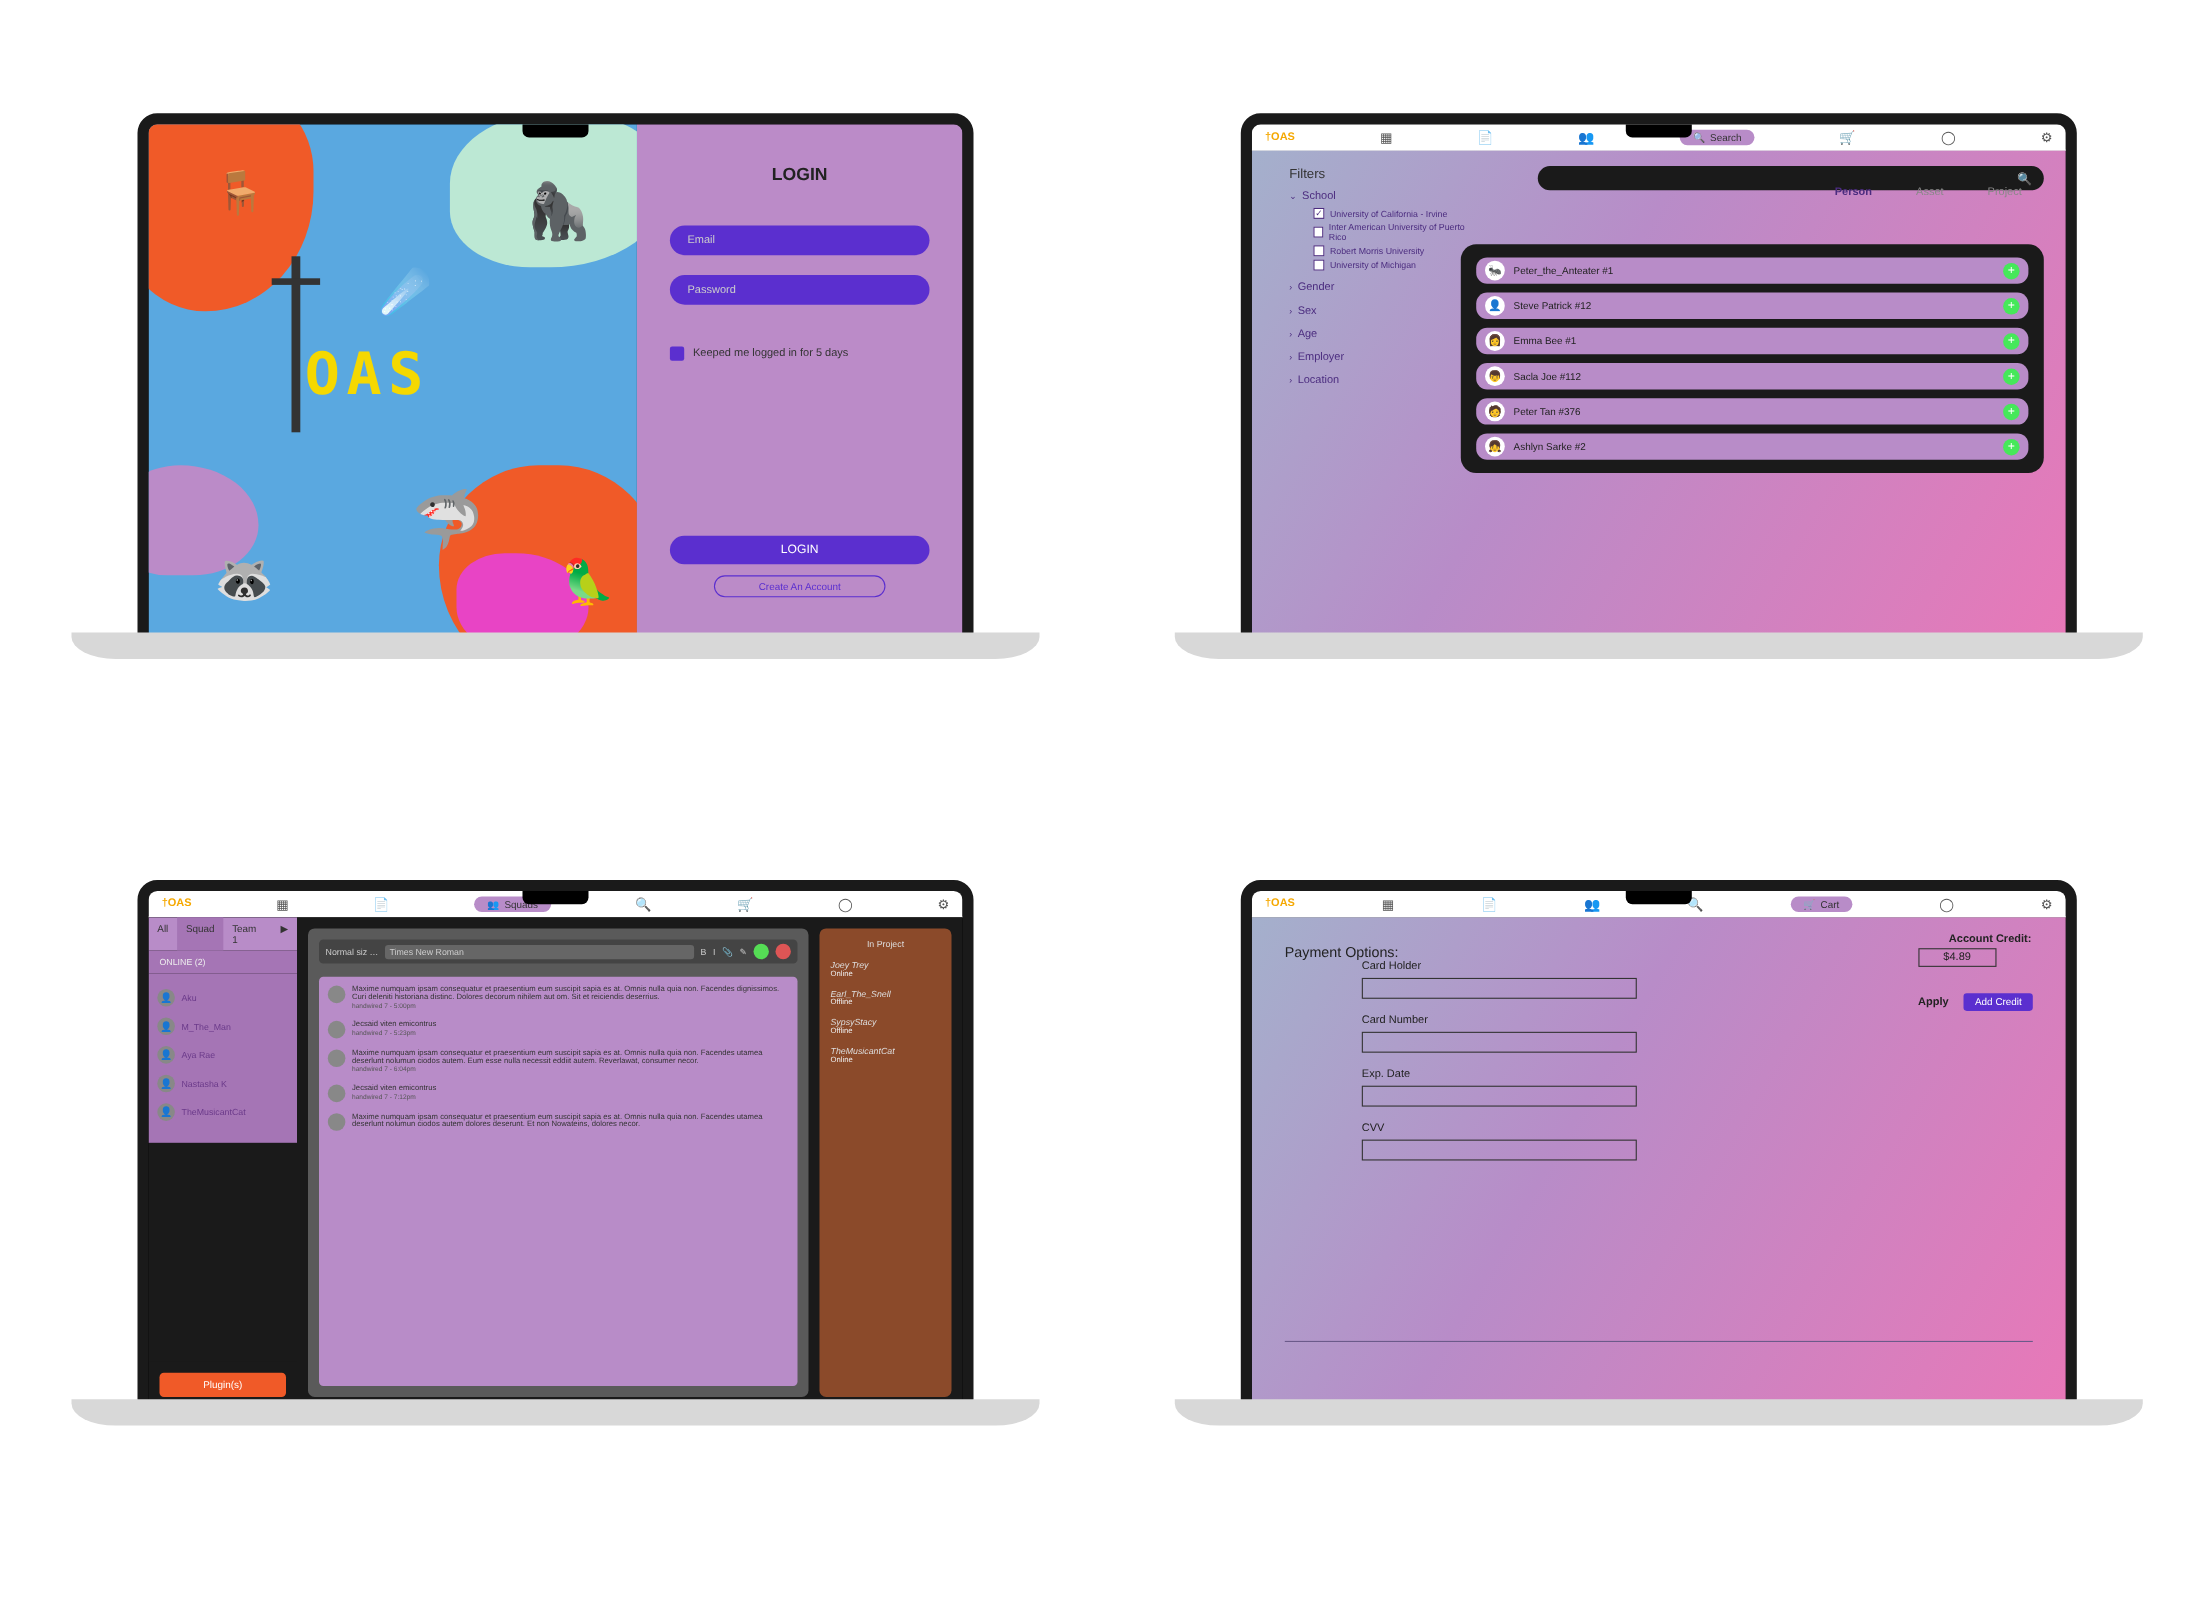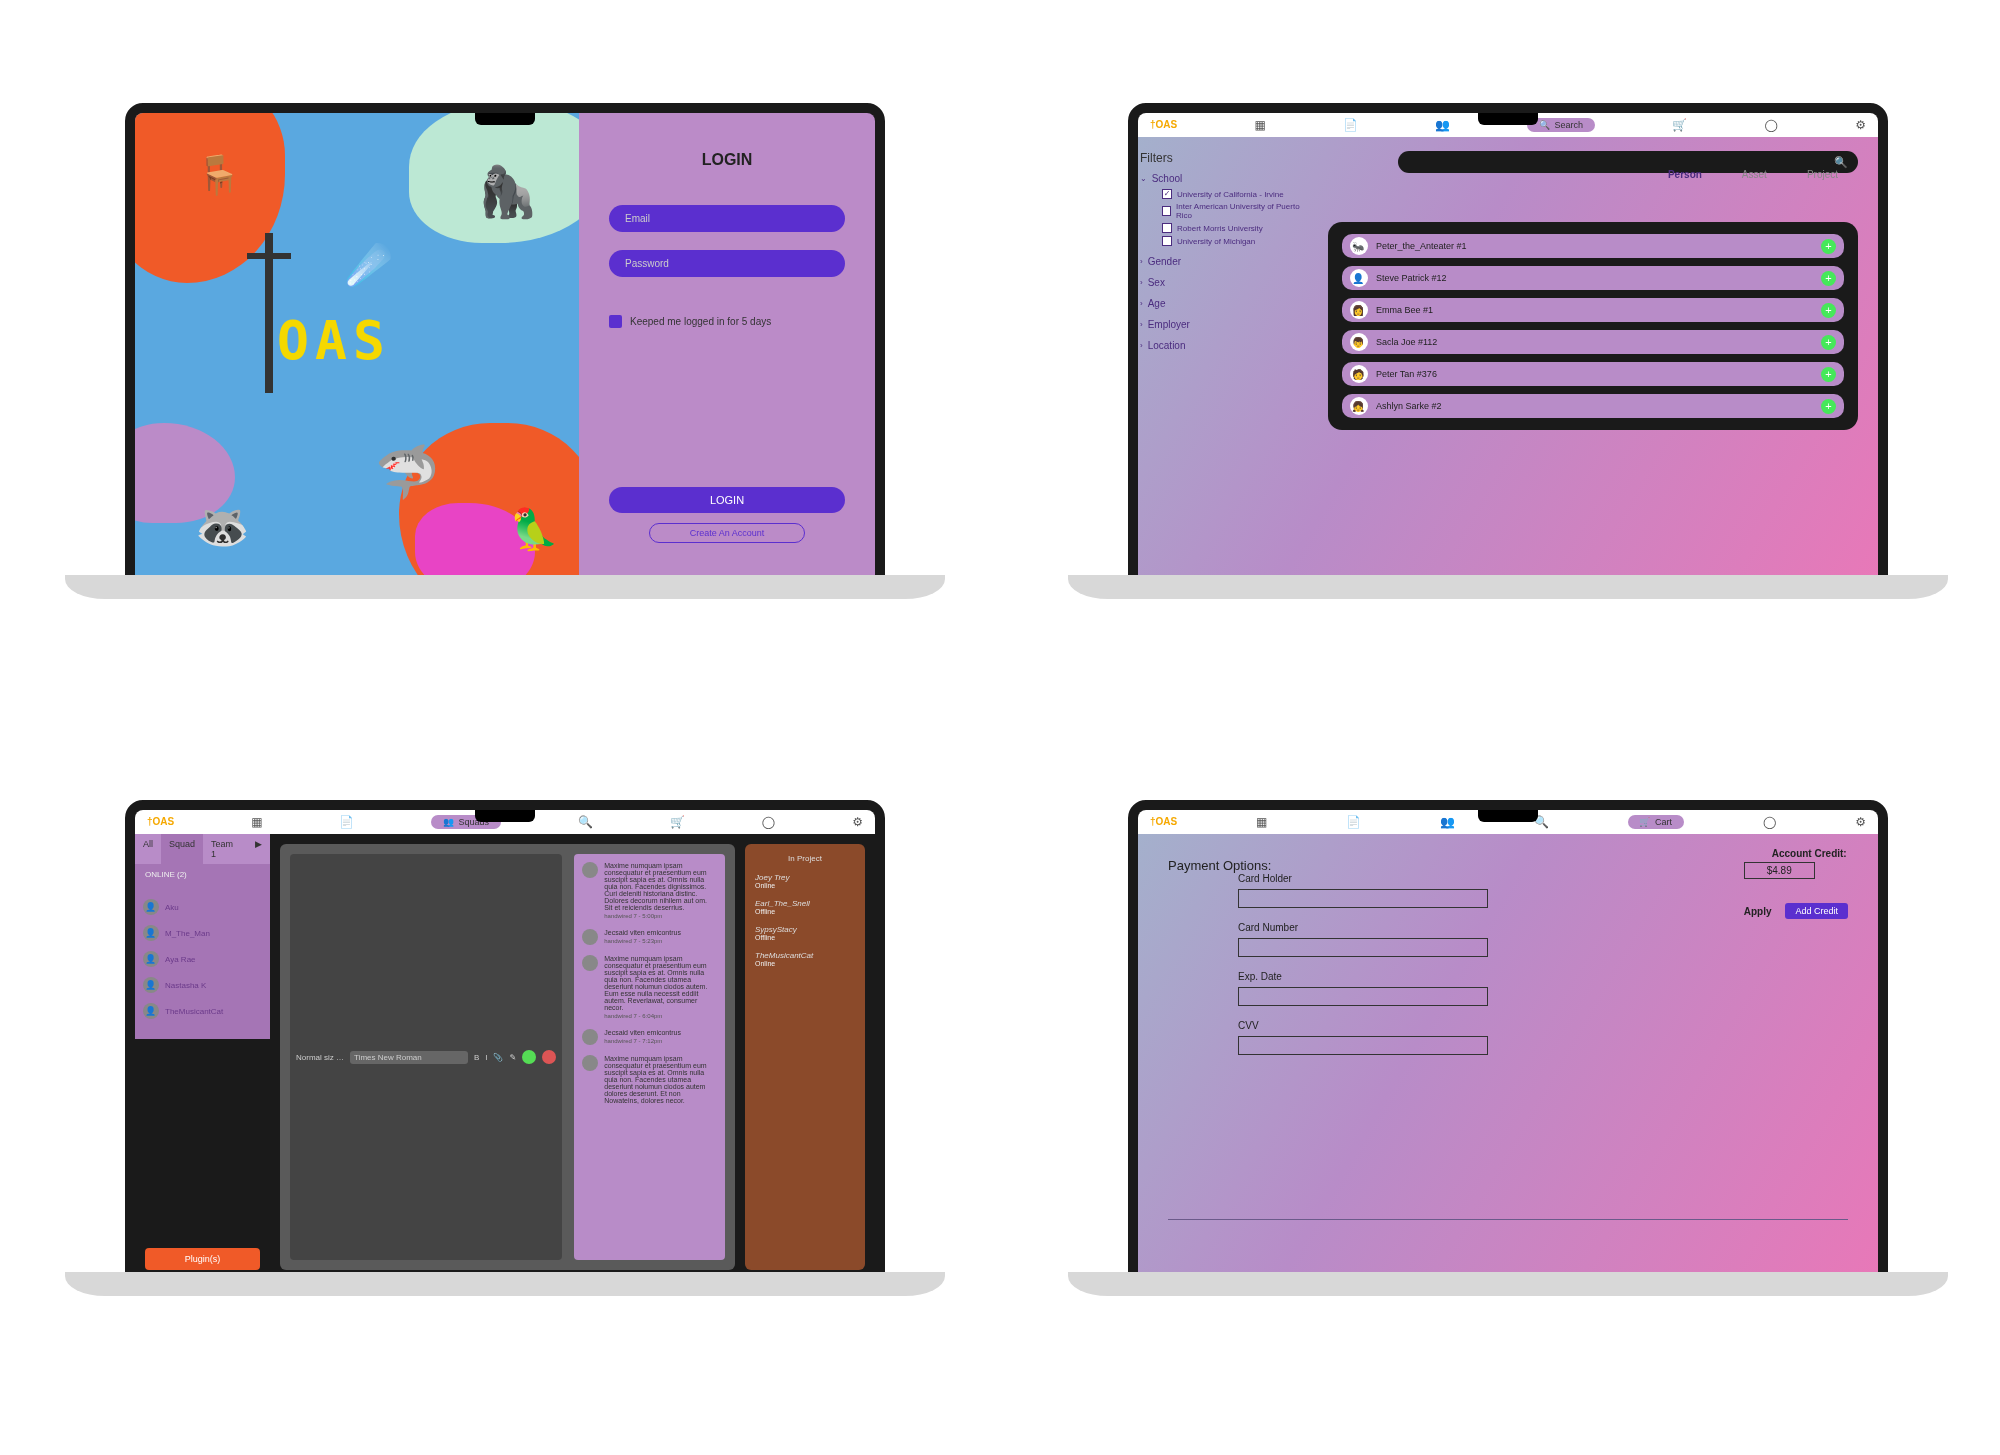--- a/index.html
+++ b/index.html
@@ -62,21 +62,21 @@
   .create-btn { border: 1px solid #5b2fcf; color: #5b2fcf; border-radius: 14px; text-align: center; padding: 4px; font-size: 9px; width: 156px; margin: 0 auto 20px; }
 
   
   .topnav { height: 24px; background: #fff; display: flex; align-items: center; padding: 0 12px; justify-content: space-between; border-bottom: 1px solid #fff; }
   .topnav .logo { font-size: 10px; font-weight: bold; color: #f5a800; }
   .topnav .nicon { font-size: 12px; color: #555; }
   .navpill { display: flex; align-items: center; gap: 4px; background: #b88cc8; border-radius: 10px; padding: 2px 12px; font-size: 9px; color: #333; }
 
   
   .s2 { display: flex; flex-direction: column; height: 100%; }
-  .s2-body { flex: 1; background: linear-gradient(120deg, #a4b0cc 0%, #b88cc8 40%, #e878b8 100%); position: relative; padding: 14px 2px; }
+  .s2-body { flex: 1; background: linear-gradient(120deg, #a4b0cc 0%, #b88cc8 40%, #e878b8 100%); position: relative; padding: 14px 34px; }
   .filters-title { font-size: 12px; color: #333; margin-bottom: 8px; }
   .filter-section { margin-bottom: 10px; }
   .filter-head { font-size: 10px; color: #4b2c7f; display: flex; align-items: center; gap: 5px; }
   .filter-items { margin-left: 22px; margin-top: 5px; }
   .filter-item { display: flex; align-items: center; gap: 5px; font-size: 8px; color: #4b2c7f; margin-bottom: 3px; }
   .fi-box { width: 10px; height: 10px; border: 1px solid #4b2c7f; background: #fff; }
   .fi-box.checked::after { content: "✓"; font-size: 8px; color: #4b2c7f; display: block; text-align: center; line-height: 8px; }
   .searchbar2 { position: absolute; top: 14px; left: 260px; right: 20px; height: 22px; background: #1a1a1a; border-radius: 14px; display: flex; align-items: center; justify-content: flex-end; padding: 0 10px; color: #fff; font-size: 11px; }
   .tabs2 { position: absolute; top: 32px; right: 40px; display: flex; gap: 40px; font-size: 10px; color: #888; }
   .tabs2 .active { color: #4b2c7f; font-weight: bold; }
@@ -93,21 +93,21 @@
   .s3-side { width: 135px; background: #1a1a1a; display: flex; flex-direction: column; }
   .s3-tabs { display: flex; background: #b88cc8; font-size: 9px; color: #333; }
   .s3-tab { padding: 5px 8px; }
   .s3-tab.active { background: #a575b5; }
   .s3-online-label { font-size: 8px; color: #eee; padding: 6px 10px; background: #a575b5; }
   .s3-people { background: #a575b5; flex: none; padding: 4px 8px 10px; }
   .s3-person { display: flex; align-items: center; gap: 6px; font-size: 8px; color: #6b3a8a; margin: 10px 0; }
   .s3-person .av { width: 16px; height: 16px; border-radius: 50%; background: #888; font-size:9px; display:flex; align-items:center; justify-content:center; }
   .s3-plugin { margin-top: auto; margin: 10px; background: #f05a28; color: #fff; font-size: 9px; text-align: center; border-radius: 4px; padding: 6px; }
   .s3-main { flex: 1; background: #1a1a1a; padding: 10px; display: flex; gap: 10px; }
-  .s3-chat { flex: 1; background: #5a5a5a; border-radius: 6px; padding: 10px; display: flex; gap: 12px; }
+  .s3-chat { flex: 1; background: #5a5a5a; border-radius: 6px; padding: 10px; display: flex; flex-direction: column; gap: 12px; }
   .chat-toolbar { display: flex; align-items: center; gap: 6px; font-size: 8px; color: #ccc; background: #444; padding: 4px 6px; border-radius: 4px; }
   .chat-toolbar input { flex: 1; background: #666; border: none; border-radius: 3px; font-size: 8px; padding: 2px 4px; color: #ccc; }
   .chat-content { flex: 1; background: #b88cc8; border-radius: 4px; padding: 8px; overflow: hidden; }
   .msg { display: flex; gap: 6px; margin-bottom: 10px; font-size: 7px; color: #333; }
   .msg .av { width: 16px; height: 16px; border-radius: 50%; background: #888; flex-shrink: 0; }
   .msg .body { flex: 1; }
   .msg .meta { font-size: 6px; color: #555; margin-top: 2px; }
   .s3-right { width: 120px; background: #8b4a2a; border-radius: 6px; padding: 10px; font-size: 8px; color: #ddd; }
   .inproj-title { margin-bottom: 10px; text-align: center; }
   .inproj-item { margin-bottom: 10px; font-style: italic; }

